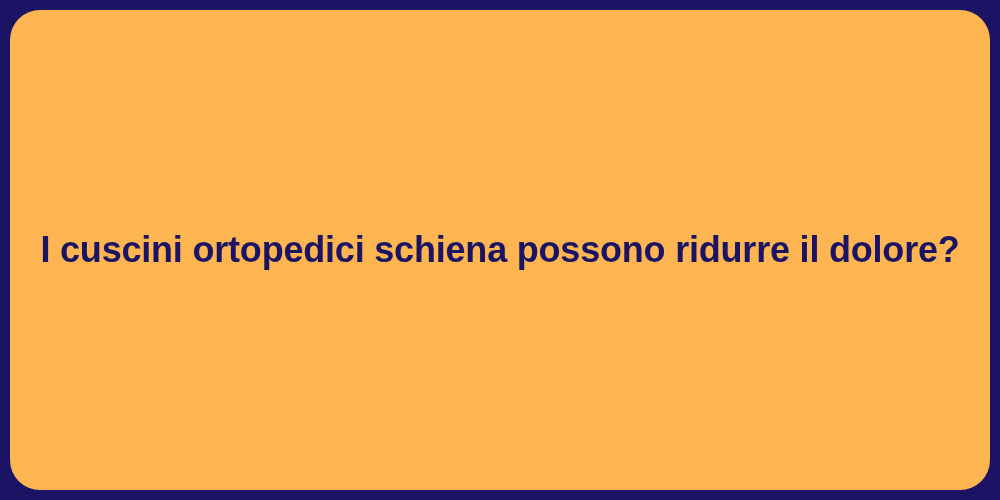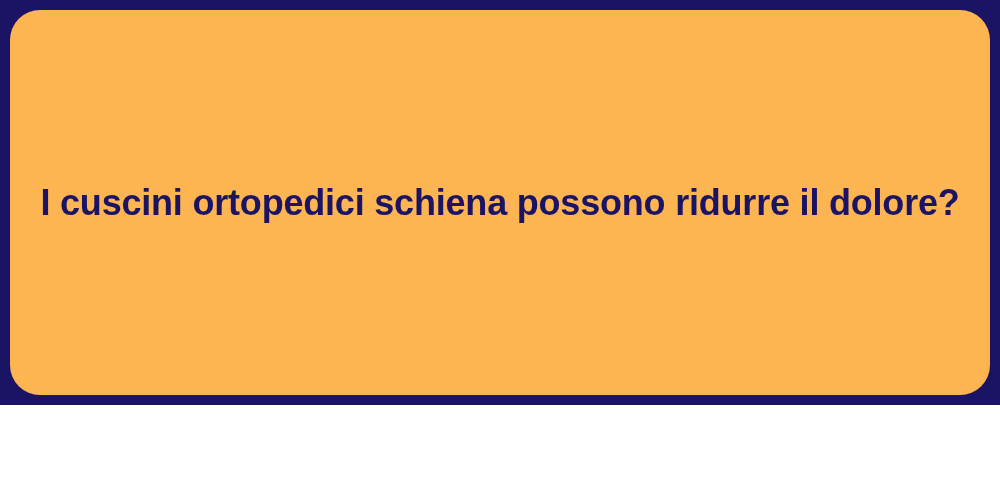--- a/index.html
+++ b/index.html
@@ -12,21 +12,21 @@
     width: 1000px;
     height: 500px;
     overflow: hidden;
     font-family: "Liberation Sans", sans-serif;
   }
 
   .frame {
     box-sizing: border-box;
     position: relative;
     width: 1000px;
-    height: 405px;
+    height: 500px;
     background: #1b1464;
     padding: 10px;
   }
 
   .card {
     box-sizing: border-box;
     width: 100%;
     height: 100%;
     background: #fdb551;
     border-radius: 30px;

